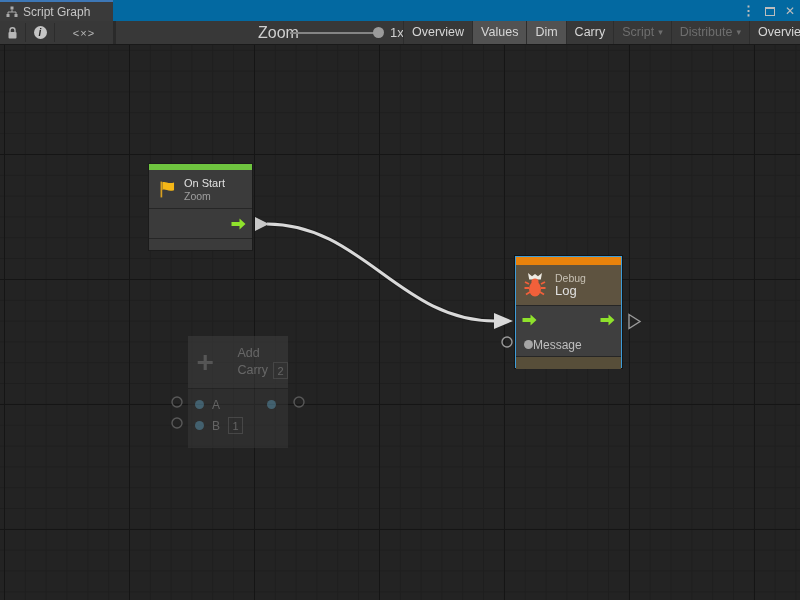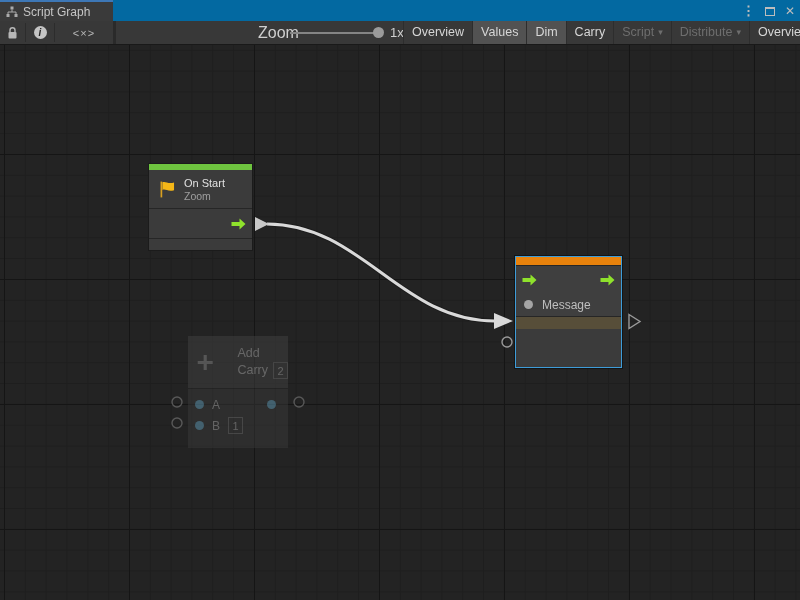--- a/index.html
+++ b/index.html
@@ -72,21 +72,21 @@
   .onstart .nheader { height:38px; padding-left:9px; background:#3B3B3B; }
   .onstart .nrow { height:29px; background:#3B3B3B; justify-content:flex-end; padding-right:5px; }
   .onstart .nfooter { height:11px; background:#3B3B3B; }
 
   
   .debuglog { left:515px; top:211px; width:107px; height:112px; border:1px solid #3E9CD8;
     box-shadow:0 0 0 1px rgba(10,10,10,.55); }
   .debuglog .colorbar { height:8px; background:#E8820C; }
   .debuglog .nheader { height:40px; padding-left:8px; background:#5E5340; gap:9px; }
   .debuglog .row1 { height:27px; background:#3F3F3F; justify-content:space-between; padding:0 5px; }
-  .debuglog .row2 { height:23px; background:#3F3F3F; padding-left:8px; gap:9px; }
+  .debuglog .row2 { height:23px; background:#3F3F3F; padding-left:8px; }
   .debuglog .nfooter { height:12px; background:#574E39; }
   .debuglog .nsub { color:#C7C1B4; }
   .debuglog .ntitle { font-size:13px; }
   .valdot { width:9px; height:9px; border-radius:50%; background:#A5A5A5; }
   .msg { font-size:12px; color:#BFBFBF; }
 
   
   .ghost { left:188px; top:291px; width:100px; height:111px; border:none; opacity:.48; z-index:1; }
   .ghost .nheader { height:52px; padding-left:7px; background:#444444; gap:22px; align-items:center; }
   .ghost .gbody { background:#3A3A3A; height:59px; padding-top:5px; }
@@ -175,20 +175,32 @@
       <svg width="17" height="14" viewBox="0 0 16 14">
         <path d="M1 5 h8 V1.5 L15 7 L9 12.5 V9 H1 Z" fill="#8FE22C"></path>
       </svg>
     </div>
     <div class="ndiv"></div>
     <div class="nfooter"></div>
   </div>
 
   <div class="node debuglog">
     <div class="colorbar"></div>
+    <div class="nheader">
+      <svg width="22" height="25" viewBox="0 0 22 25">
+        <polygon points="4,0 8,3.2 11,1 14,3.2 18,0 16.8,6.5 5.2,6.5" fill="#EDEAE2"></polygon>
+        <path d="M5,11 L1,9 M5,15 L0.5,15 M6,19 L2,21.5 M17,11 L21,9 M17,15 L21.5,15 M16,19 L20,21.5" stroke="#F1603A" stroke-width="1.8" fill="none"></path>
+        <circle cx="11" cy="9" r="3.6" fill="#F1603A"></circle>
+        <ellipse cx="11" cy="16" rx="6" ry="7.5" fill="#F1603A"></ellipse>
+      </svg>
+      <div>
+        <div class="nsub">Debug</div>
+        <div class="ntitle">Log</div>
+      </div>
+    </div>
     <div class="ndiv"></div>
     <div class="nrow row1">
       <svg width="17" height="14" viewBox="0 0 16 14">
         <path d="M1 5 h8 V1.5 L15 7 L9 12.5 V9 H1 Z" fill="#8FE22C"></path>
       </svg>
       <svg width="17" height="14" viewBox="0 0 16 14">
         <path d="M1 5 h8 V1.5 L15 7 L9 12.5 V9 H1 Z" fill="#8FE22C"></path>
       </svg>
     </div>
     <div class="nrow row2">

